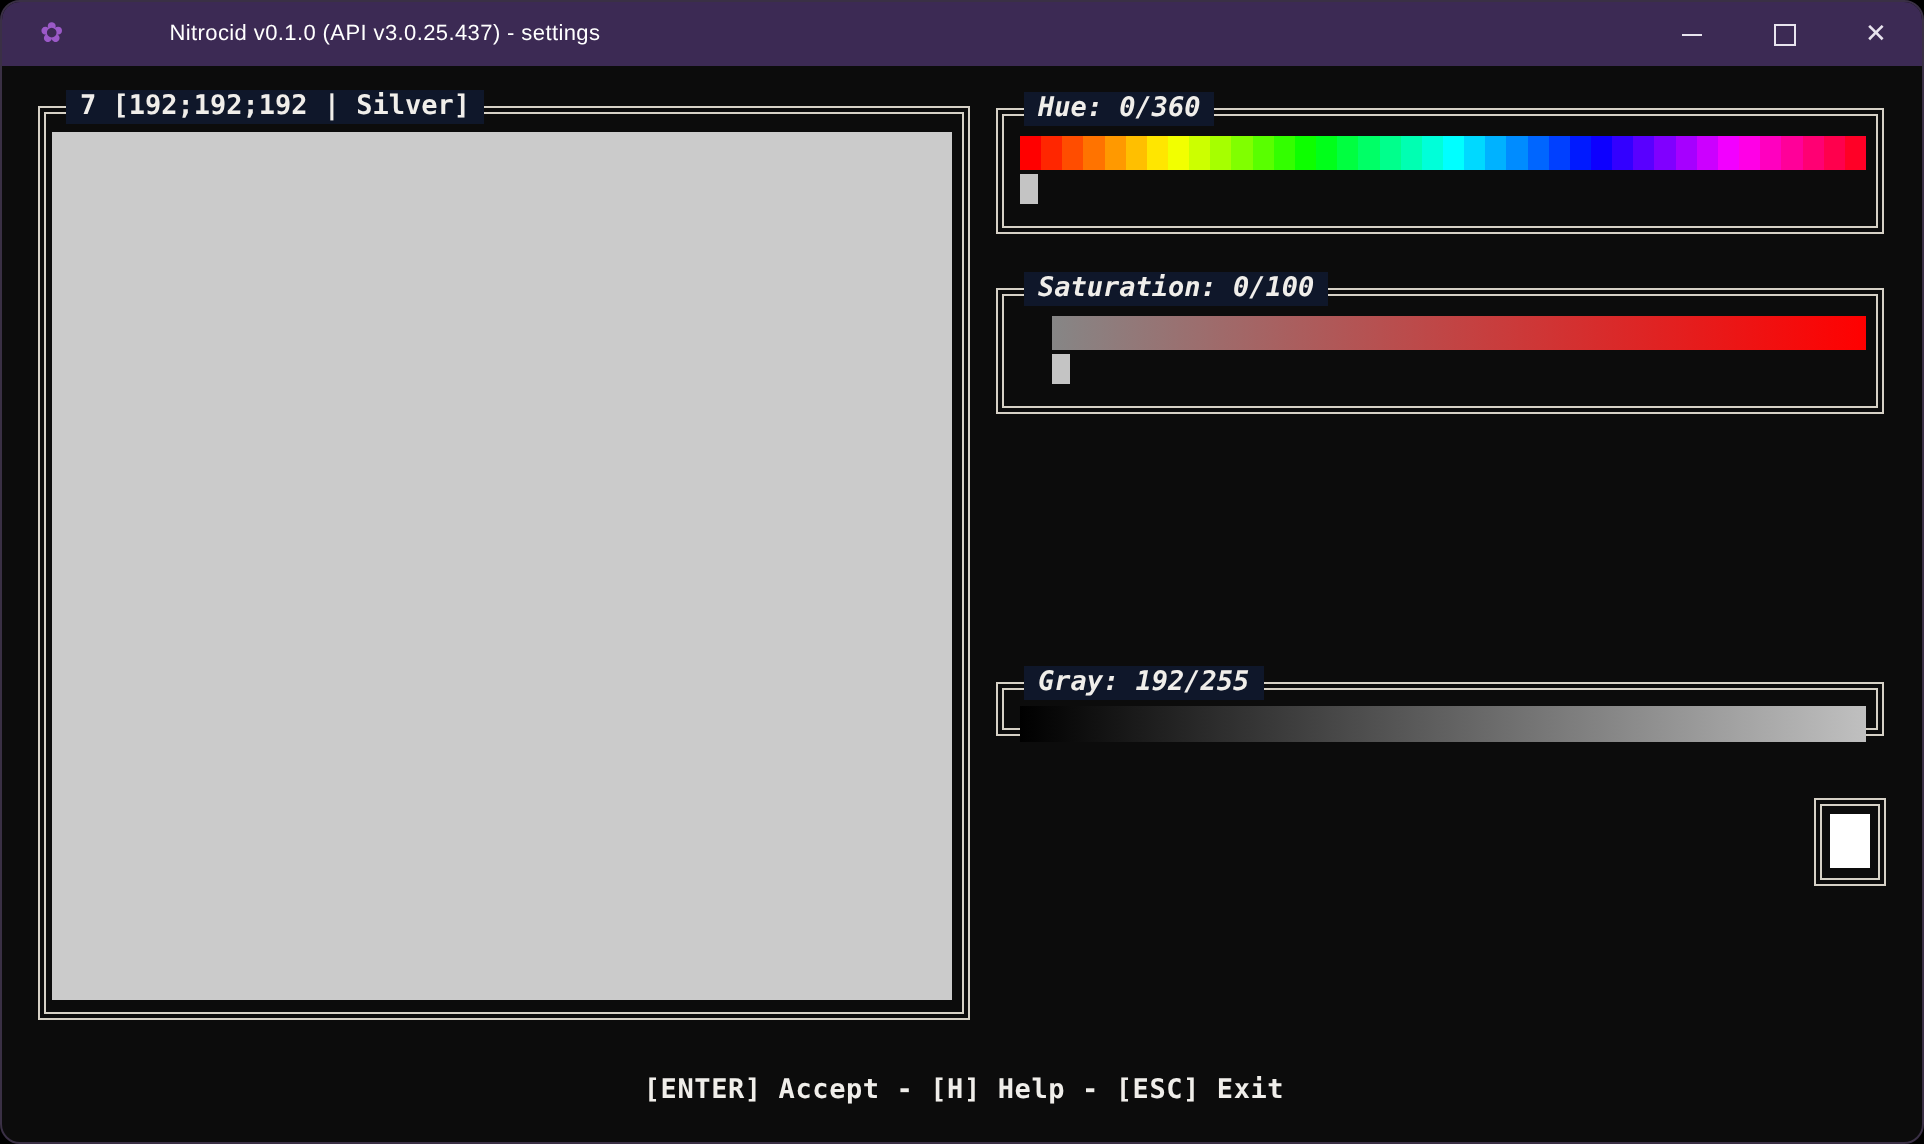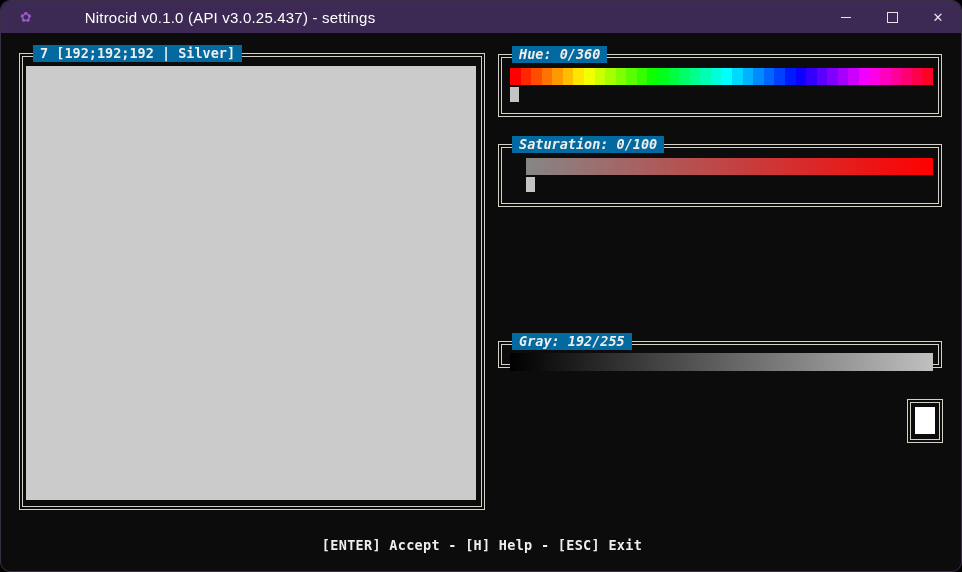--- a/index.html
+++ b/index.html
@@ -10,35 +10,35 @@
     font-family:"DejaVu Sans Mono",monospace;
   }
   
   .titlebar{
     position:absolute;left:0;top:0;width:100%;height:32px;
     background:#3c2a54;display:flex;align-items:center;
     font-family:"Liberation Sans",sans-serif;
   }
   .app-icon{margin-left:19px;font-size:14px;color:#9b59c8;line-height:1;
     font-family:"DejaVu Sans",sans-serif;}
-  .win-title{margin-left:9px;font-size:15px;color:#ffffff;letter-spacing:.2px;padding-left:44px;}
+  .win-title{margin-left:9px;font-size:11px;color:#ffffff;letter-spacing:.2px;padding-left:44px;}
   .win-controls{margin-left:auto;display:flex;height:100%;}
   .win-btn{width:46px;height:100%;display:flex;align-items:center;justify-content:center;
     color:#e8e4ee;cursor:pointer;}
   .min-glyph{display:block;width:10px;height:1px;background:#e8e4ee;}
   .max-glyph{display:block;width:9px;height:9px;border:1px solid #e8e4ee;}
   .close-glyph{font-size:13px;line-height:1;font-family:"DejaVu Sans",sans-serif;}
   
   .content{position:absolute;left:0;top:32px;width:962px;height:540px;}
   .tui-box{
     position:absolute;box-sizing:border-box;
     border:4px double #d6d1c6;background:#0c0c0c;
   }
   .box-title{
-    position:absolute;top:-12px;left:10px;background:#0369a1;
+    position:absolute;top:-12px;left:10px;background:#0f172a;
     padding:0 7px;color:#f0eeea;font-size:13.5px;font-weight:bold;
     line-height:17px;white-space:nowrap;
   }
   
   .preview-panel{left:18px;top:20px;width:466px;height:457px;}
   .preview-fill{position:absolute;left:3px;right:5px;top:9px;bottom:6px;}
   
   .slider-panel{left:497px;width:444px;font-style:italic;}
   .bar{margin:10px 5px 0 8px;height:17px;}
   .bar-short{margin-top:8px;height:18px;}

